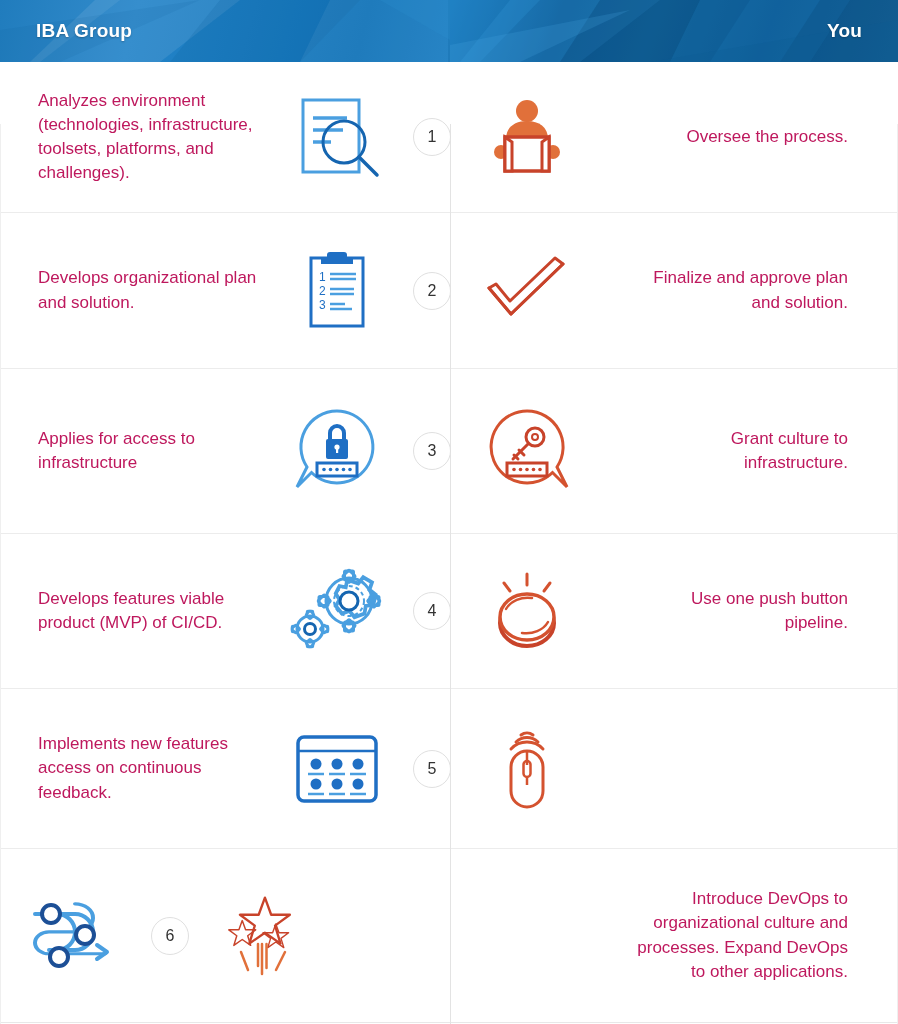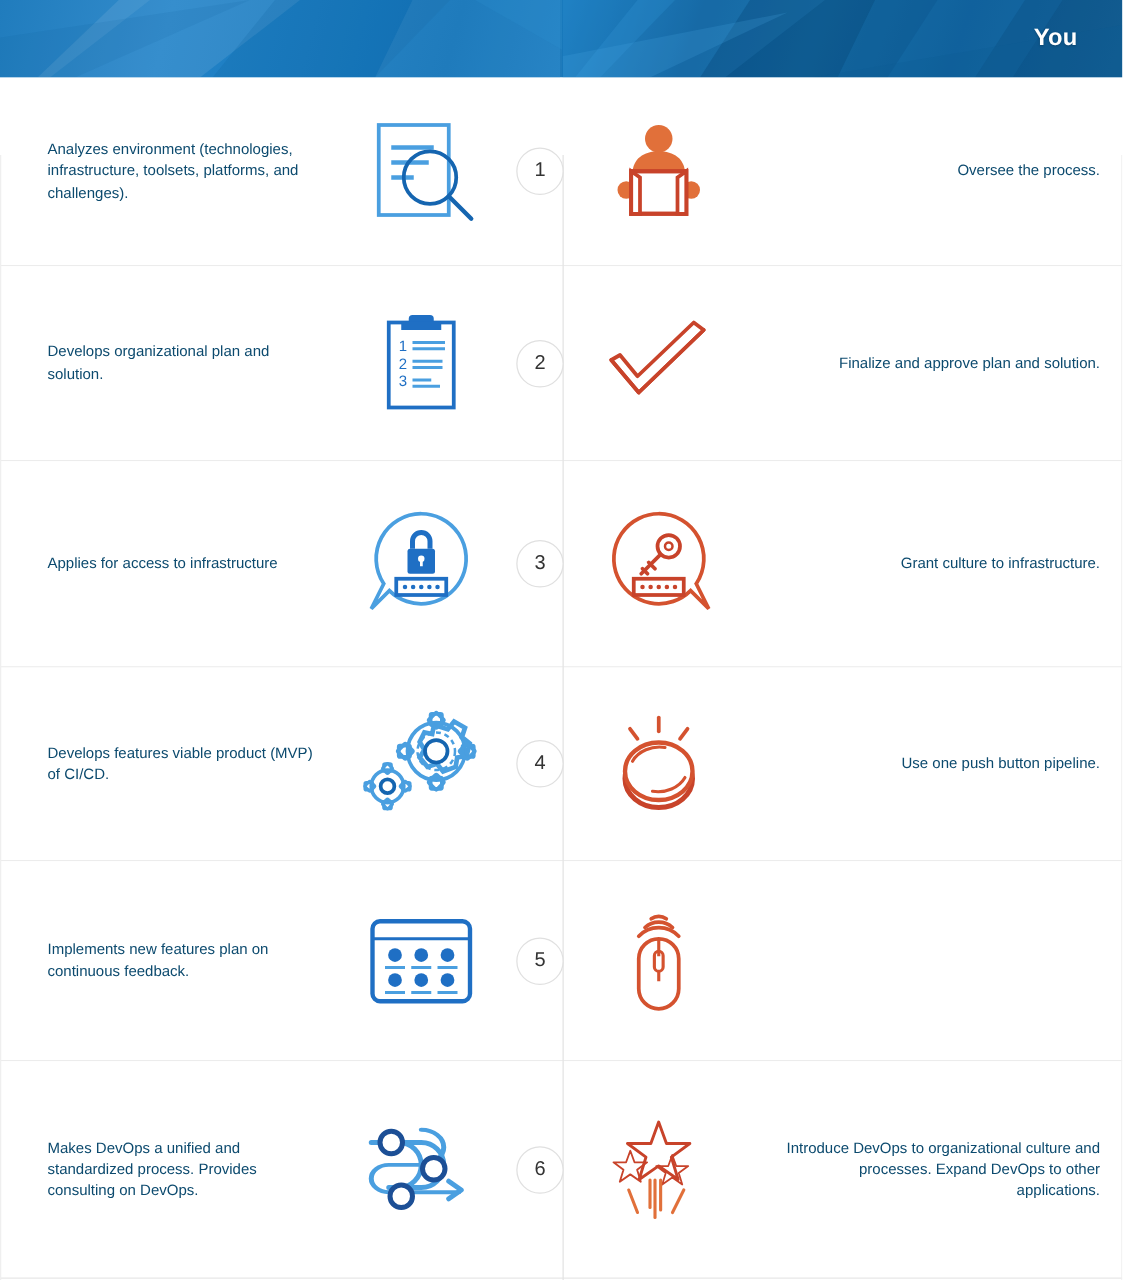--- a/index.html
+++ b/index.html
@@ -65,26 +65,26 @@
     position: relative;
     display: flex;
     align-items: center;
     width: 898px;
     border-bottom: 1px solid #ececec;
     background: #ffffff;
   }
   .row:last-child { border-bottom: 1px solid #e8e8e8; }
 
   .cell-text {
-    font-size: 12px;
+    font-size: 17px;
     line-height: 1.42;
-    color: #0c4a6e;
+    color: #be185d;
   }
   .cell-text.left  { width: 262px; padding-left: 38px; text-align: left; }
-  .cell-text.right { width: 270px; padding-right: 18px; text-align: right; margin-left: auto; }
+  .cell-text.right { width: 270px; padding-right: 50px; text-align: right; margin-left: auto; }
 
   .cell-icon {
     width: 150px;
     display: flex;
     align-items: center;
     justify-content: center;
     flex: 0 0 150px;
   }
   .cell-icon.left  { margin-left: 0; }
   .cell-icon.right { margin-left: 0; }
@@ -126,20 +126,21 @@
       <svg class="shard" width="448" height="62" viewBox="0 0 448 62">
         <polygon points="0,0 90,0 30,62 0,62" fill="#2a8fd0" opacity="0.30"></polygon>
         <polygon points="60,0 210,0 130,62 10,62" fill="#3ba0dd" opacity="0.22"></polygon>
         <polygon points="150,0 300,0 260,62 110,62" fill="#03406f" opacity="0.30"></polygon>
         <polygon points="250,0 400,0 360,62 220,62" fill="#1b7cbf" opacity="0.28"></polygon>
         <polygon points="370,0 448,0 448,62 330,62" fill="#03406f" opacity="0.22"></polygon>
         <polygon points="0,45 180,10 70,62 0,62" fill="#4aa9e4" opacity="0.20"></polygon>
         <polygon points="200,62 448,20 448,62" fill="#0a5a94" opacity="0.25"></polygon>
       </svg>
     </div>
+    <div class="hdr-title left">IBA Group</div>
     <div class="hdr-title right">You</div>
   </div>
 
   <div class="rows">
     <div class="vdiv"></div>
     <div class="side-border-l"></div>
     <div class="side-border-r"></div>
 
     <div class="row" style="height:151px">
       <div class="cell-text left">Analyzes environment (technologies, infrastructure, toolsets, platforms, and challenges).</div>
@@ -280,21 +281,21 @@
           <ellipse cx="43" cy="55" rx="27" ry="23" fill="none" stroke="#c8432a" stroke-width="4"></ellipse>
           <ellipse cx="43" cy="49" rx="27" ry="23" fill="#ffffff" stroke="#d4522f" stroke-width="3.5"></ellipse>
           <path d="M22 41 a24 20 0 0 1 26 -11" fill="none" stroke="#d4522f" stroke-width="2.5" stroke-linecap="round"></path>
           <path d="M64 54 a24 20 0 0 1 -26 11" fill="none" stroke="#d4522f" stroke-width="2.5" stroke-linecap="round"></path>
         </svg>
       </div>
       <div class="cell-text right">Use one push button pipeline.</div>
     </div>
 
     <div class="row" style="height:160px">
-      <div class="cell-text left">Implements new features plan on continuous feedback.</div>
+      <div class="cell-text left">Implements new features access on continuous feedback.</div>
       <div class="cell-icon left">
         <svg width="90" height="74" viewBox="0 0 90 74">
           <rect x="6" y="5" width="78" height="64" rx="6" fill="none" stroke="#1f6fc4" stroke-width="3.5"></rect>
           <line x1="6" y1="19" x2="84" y2="19" stroke="#1f6fc4" stroke-width="2.5"></line>
           <circle cx="24" cy="32" r="5.5" fill="#1f6fc4"></circle>
           <circle cx="45" cy="32" r="5.5" fill="#1f6fc4"></circle>
           <circle cx="66" cy="32" r="5.5" fill="#1f6fc4"></circle>
           <line x1="16" y1="42" x2="32" y2="42" stroke="#4a9fe0" stroke-width="2.5"></line>
           <line x1="37" y1="42" x2="53" y2="42" stroke="#4a9fe0" stroke-width="2.5"></line>
           <line x1="58" y1="42" x2="74" y2="42" stroke="#4a9fe0" stroke-width="2.5"></line>
@@ -314,21 +315,20 @@
           <path d="M29 12 a10 10 0 0 1 12 0" fill="none" stroke="#d4522f" stroke-width="3" stroke-linecap="round"></path>
           <rect x="19" y="28" width="32" height="56" rx="16" fill="none" stroke="#d4522f" stroke-width="3"></rect>
           <line x1="35" y1="28" x2="35" y2="42" stroke="#d4522f" stroke-width="2.5"></line>
           <rect x="31.5" y="38" width="7" height="16" rx="3.5" fill="none" stroke="#d4522f" stroke-width="2.5"></rect>
           <line x1="35" y1="54" x2="35" y2="62" stroke="#d4522f" stroke-width="2.5"></line>
         </svg>
       </div>
     </div>
 
     <div class="row" style="height:174px">
-      <div class="cell-text left">Makes DevOps a unified and standardized process. Provides consulting on DevOps.</div>
       <div class="cell-icon left">
         <svg width="96" height="80" viewBox="0 0 96 80">
           <path d="M8 18 H30 a18 18 0 0 1 0 36 H26 a18 18 0 0 0 0 0" fill="none" stroke="#4a9fe0" stroke-width="4" stroke-linecap="round"></path>
           <path d="M30 18 H48 a18 18 0 0 1 0 36 H22 a16 16 0 0 0 0 0" fill="none" stroke="#4a9fe0" stroke-width="4" stroke-linecap="round"></path>
           <path d="M48 18 a18 18 0 0 1 0 36 H22 a14 14 0 0 0 -14 14 a14 14 0 0 0 14 14 H78" fill="none" stroke="#4a9fe0" stroke-width="4" stroke-linecap="round" transform="translate(0,-14) scale(1,0.78) translate(0,10)"></path>
           <path d="M62 68 l10 -7 -10 -7" fill="none" stroke="#4a9fe0" stroke-width="4" stroke-linecap="round" stroke-linejoin="round" transform="translate(8,-5)"></path>
           <circle cx="24" cy="18" r="9" fill="#ffffff" stroke="#1c4f96" stroke-width="4"></circle>
           <circle cx="58" cy="39" r="9" fill="#ffffff" stroke="#1c4f96" stroke-width="4"></circle>
           <circle cx="32" cy="61" r="9" fill="#ffffff" stroke="#1c4f96" stroke-width="4"></circle>
         </svg>

